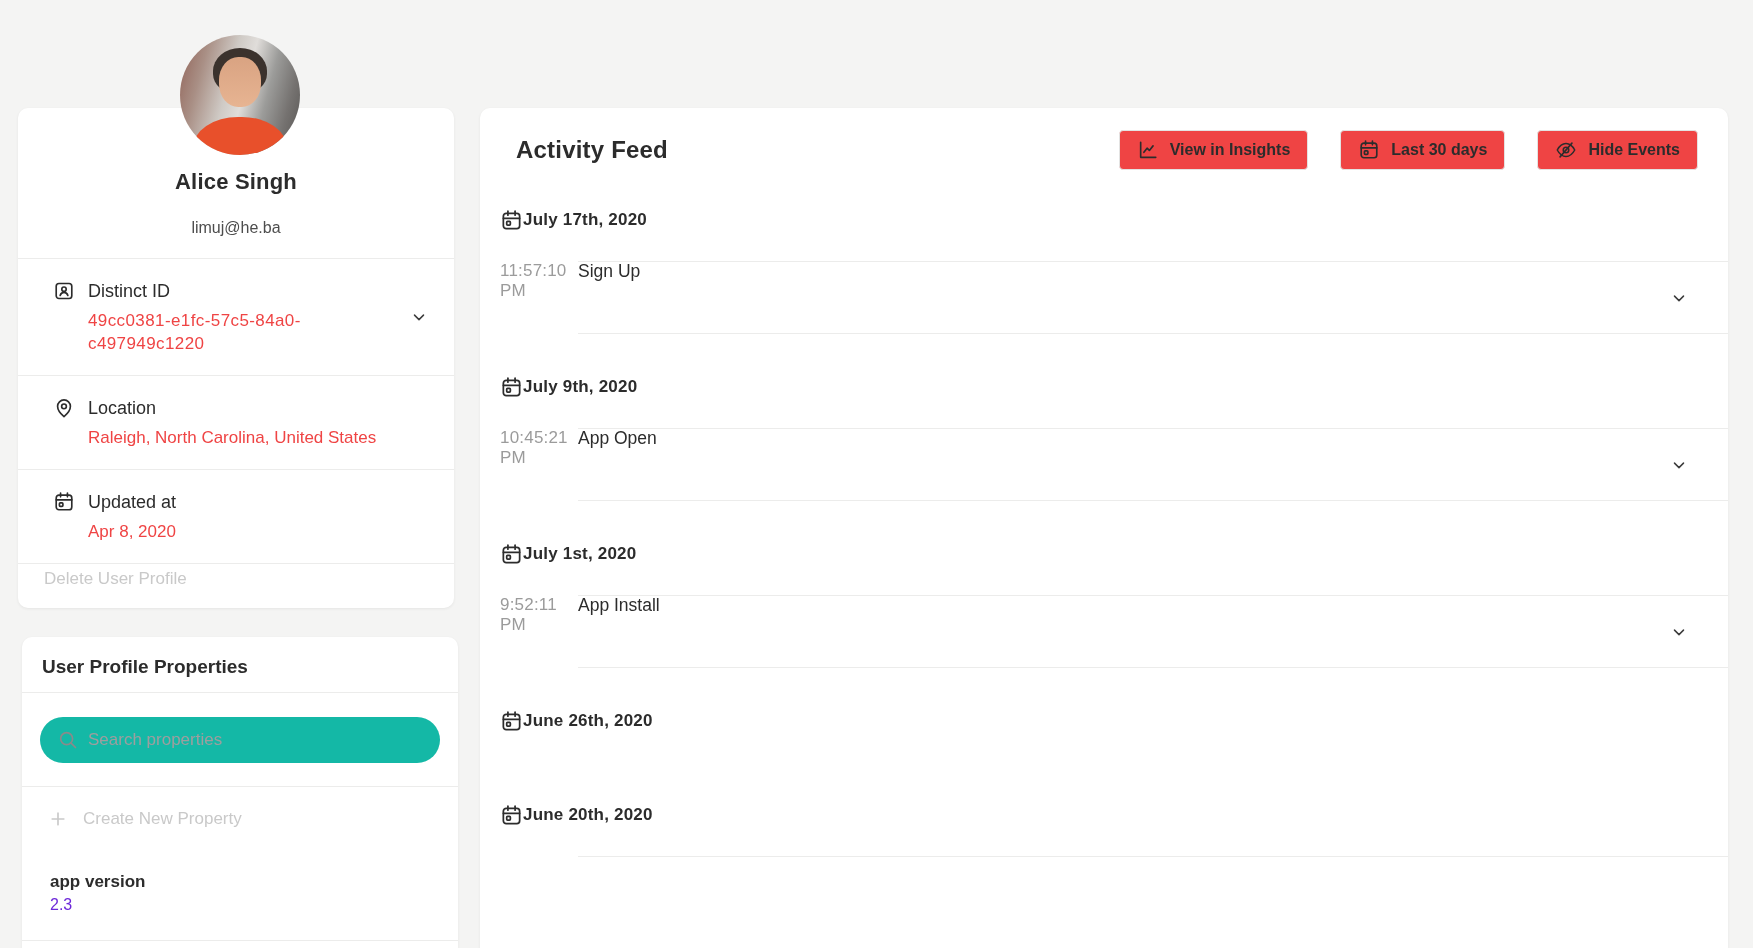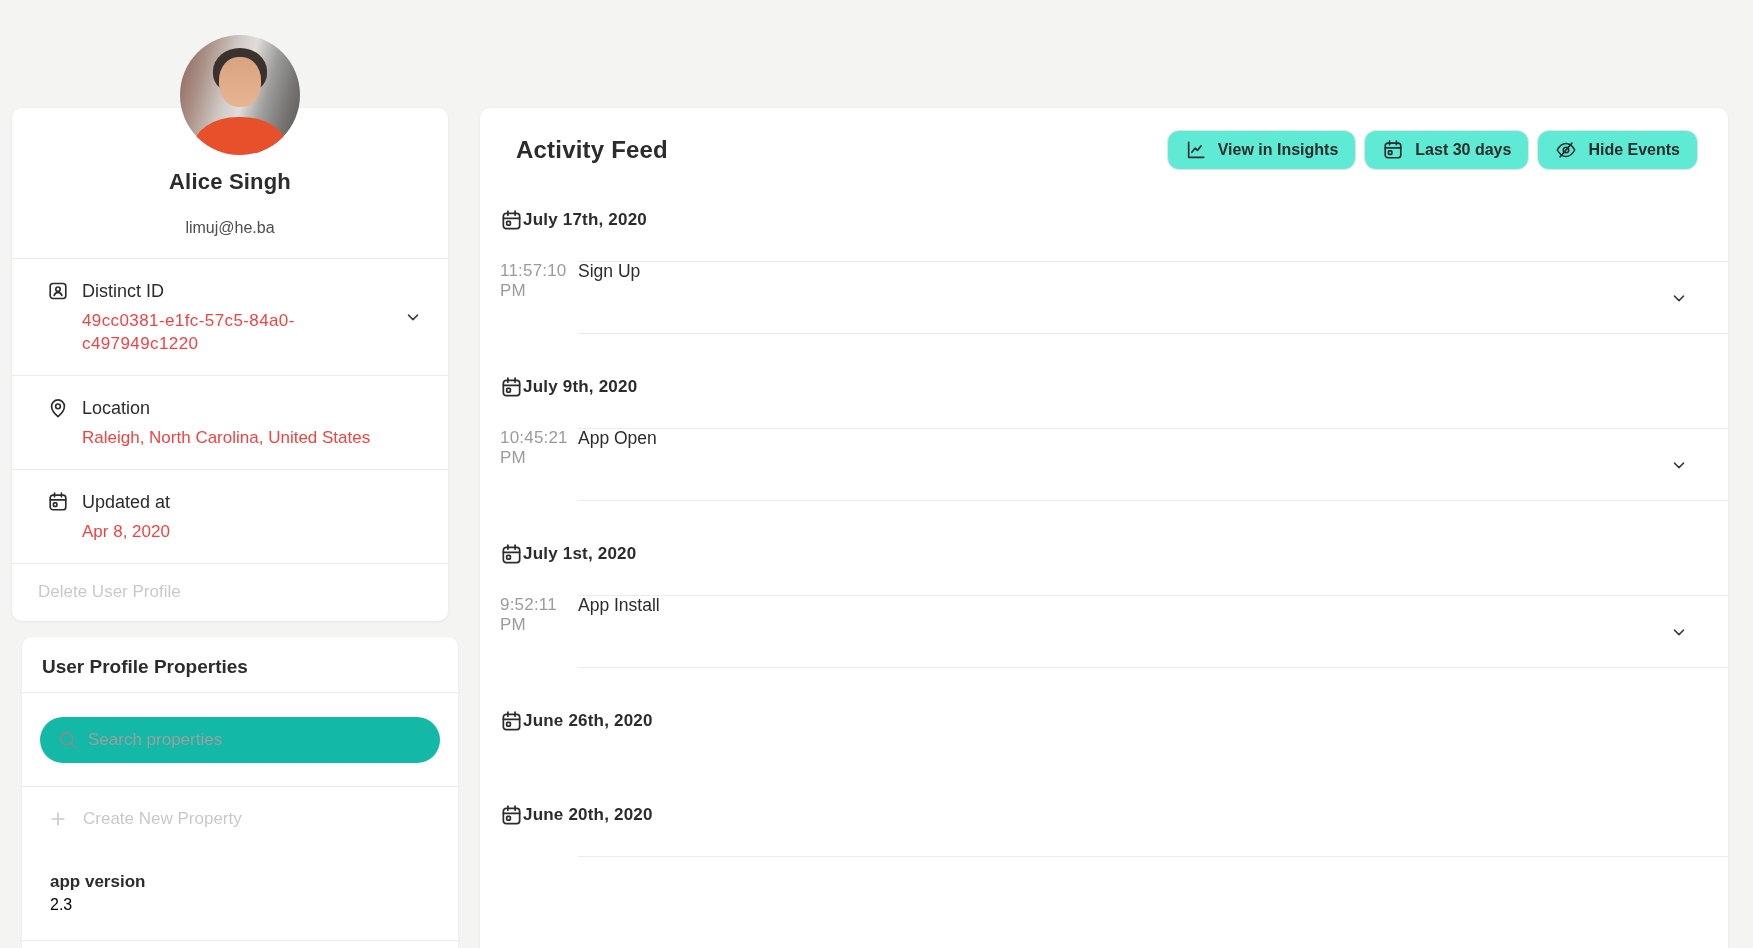--- a/index.html
+++ b/index.html
@@ -10,53 +10,53 @@
   .icon{color:#2c2c2c;flex:none;}
 
   
   .avatar{position:absolute;left:180px;top:35px;width:120px;height:120px;border-radius:50%;overflow:hidden;z-index:5;
     background:linear-gradient(105deg,#8f6055 0%,#a98f85 20%,#cfcac5 40%,#e0ddda 52%,#9c9c9a 68%,#757270 84%,#565452 100%);}
   .avatar .hair{position:absolute;left:33px;top:13px;width:54px;height:46px;border-radius:50% 50% 44% 44%;background:#3b322d;}
   .avatar .face{position:absolute;left:39px;top:22px;width:42px;height:50px;border-radius:46%;
     background:linear-gradient(#d9a382,#e7b492);}
   .avatar .sweater{position:absolute;left:13px;bottom:-26px;width:94px;height:64px;border-radius:48% 48% 0 0;background:#e8502b;}
 
-  .profile-card{left:12px;top:108px;width:436px;}
+  .profile-card{left:18px;top:108px;width:436px;}
   .profile-head{padding:62px 20px 20px;text-align:center;}
   .profile-name{margin:0;font-size:22px;line-height:24px;font-weight:700;letter-spacing:.2px;}
   .profile-email{margin-top:24px;font-size:16px;line-height:20px;color:#4d4d4d;}
   .field-row{position:relative;border-top:1px solid #ececeb;padding:21px 48px 20px 35px;display:flex;}
   .field-row .icon{width:22px;height:22px;margin-right:13px;margin-top:0;}
   .f-label{font-size:18px;line-height:22px;color:#2c2c2c;}
   .f-value{margin-top:7px;font-size:17px;line-height:23px;color:#ef4444;}
   .f-value-id{max-width:262px;word-break:break-word;letter-spacing:.4px;}
   .row-chevron{position:absolute;right:26px;top:50%;margin-top:-9px;color:#3c3c3c;cursor:pointer;}
-  .delete-row{border-top:1px solid #ececeb;padding:17px 26px 18px;font-size:17px;line-height:22px;color:#c9c9c9;cursor:pointer;}
+  .delete-row{border-top:1px solid #ececeb;padding:4px 26px 18px;font-size:17px;line-height:22px;color:#c9c9c9;cursor:pointer;}
 
   .props-card{left:22px;top:637px;width:436px;height:380px;}
   .props-title{margin:0;padding:18px 20px 13px;font-size:19px;line-height:24px;font-weight:700;}
   .props-divider{border-top:1px solid #ececeb;}
   .search-wrap{position:relative;margin:24px 18px 23px;}
   .search-input{width:100%;box-sizing:border-box;height:46px;border:none;outline:none;border-radius:23px;
     background:#14b8a6;padding:0 18px 0 48px;font-size:17px;color:#3a3a3a;font-family:"Liberation Sans",sans-serif;}
   .search-input::placeholder{color:#9e9e9e;}
   .search-icon{position:absolute;left:17px;top:12px;color:#8a8a8a;}
   .create-row{border-top:1px solid #ececeb;padding:22px 26px 24px;display:flex;align-items:center;gap:15px;
     font-size:17px;line-height:20px;color:#c9c9c9;cursor:pointer;}
   .create-row .icon{color:#c9c9c9;}
   .prop-item{padding:19px 28px 25px;}
   .prop-name{font-size:17px;line-height:20px;font-weight:700;}
-  .prop-value{margin-top:3px;font-size:16px;line-height:20px;color:#000000;}
+  .prop-value{margin-top:3px;font-size:16px;line-height:20px;color:#6d28d9;}
 
   
   .activity-card{left:480px;top:108px;width:1248px;height:900px;}
   .activity-header{height:84px;padding:0 30px 0 32px;display:flex;align-items:center;}
   .activity-title{margin:4px;font-size:24px;font-weight:700;letter-spacing:.2px;flex:1;}
-  .btn{display:flex;align-items:center;gap:11px;height:40px;padding:0 17px;margin-left:8px;
-    background:#5eead4;border:1px solid #e3e3e2;border-radius:12px;cursor:pointer;
+  .btn{display:flex;align-items:center;gap:11px;height:40px;padding:0 17px;margin-left:32px;
+    background:#ef4444;border:1px solid #e3e3e2;border-radius:4px;cursor:pointer;
     font-family:"Liberation Sans",sans-serif;font-size:16px;font-weight:600;color:#2c2c2c;}
   .btn .icon{width:22px;height:22px;}
 
   .feed{padding-left:20px;}
   .date-row{height:94px;box-sizing:border-box;padding:41px 0 29px;display:flex;align-items:center;}
   .date-row.first{height:69px;padding-top:16px;}
   .date-row .icon{width:23px;height:23px;}
   .date-label{font-size:17px;font-weight:700;line-height:24px;letter-spacing:.2px;}
   .event-row{position:relative;height:73px;display:flex;cursor:pointer;}
   .event-borders{position:absolute;left:78px;right:0;top:0;bottom:0;border-top:1px solid #ececeb;border-bottom:1px solid #ececeb;pointer-events:none;}

